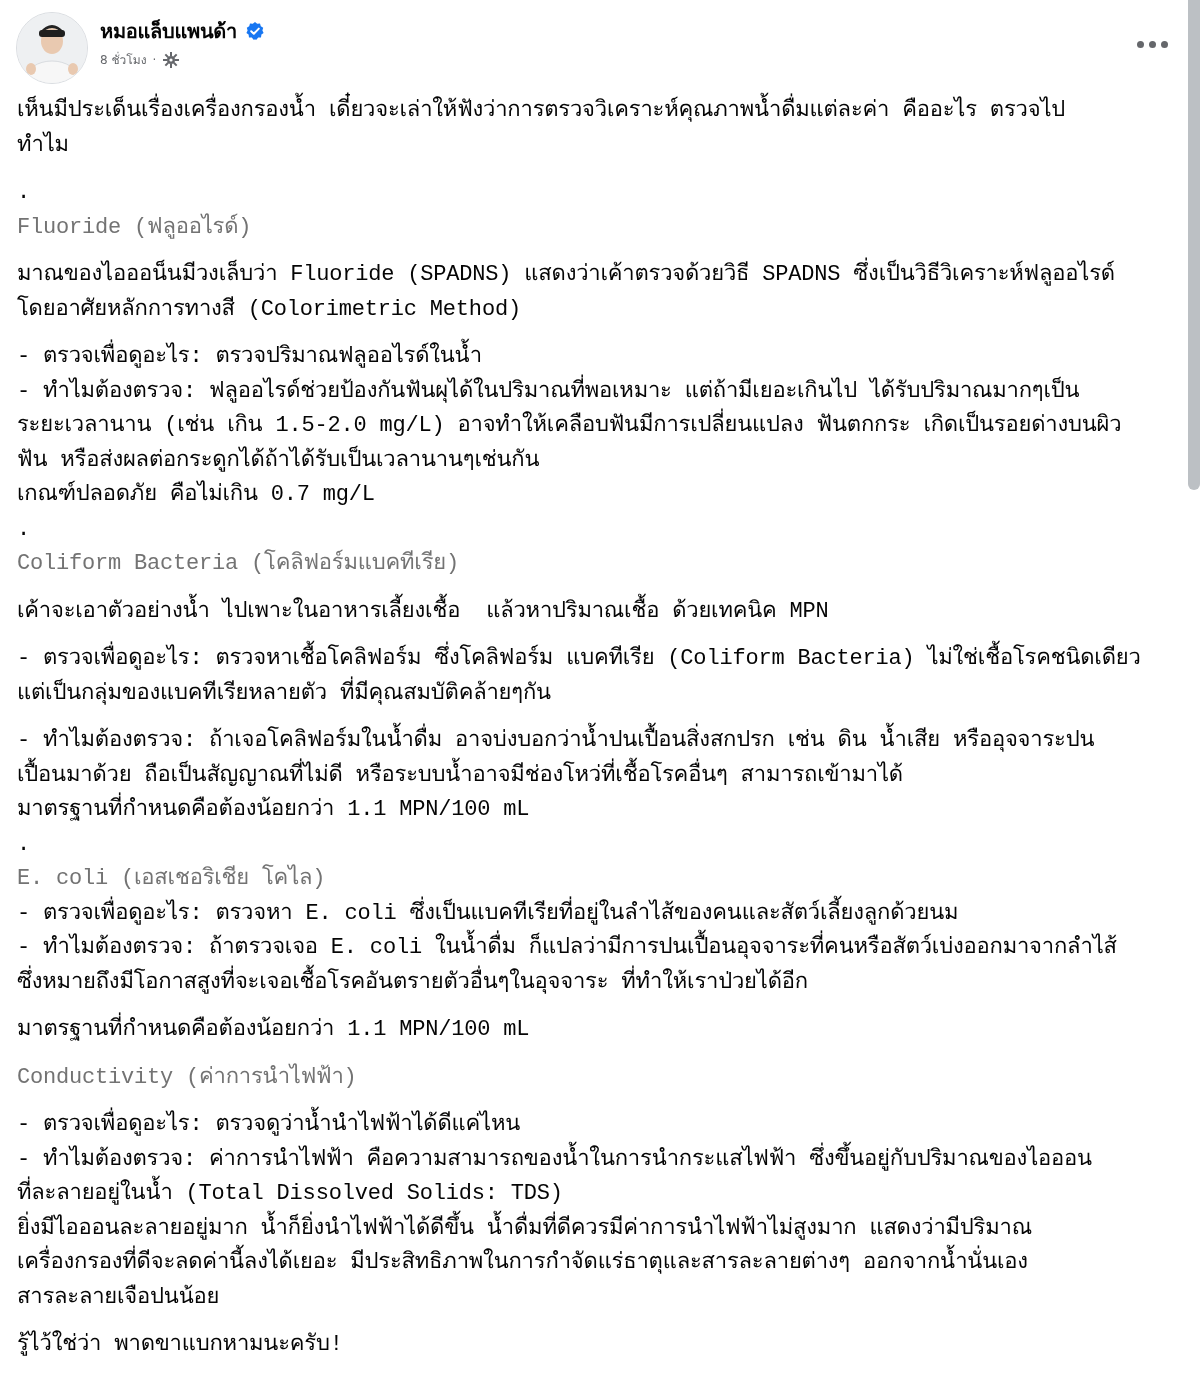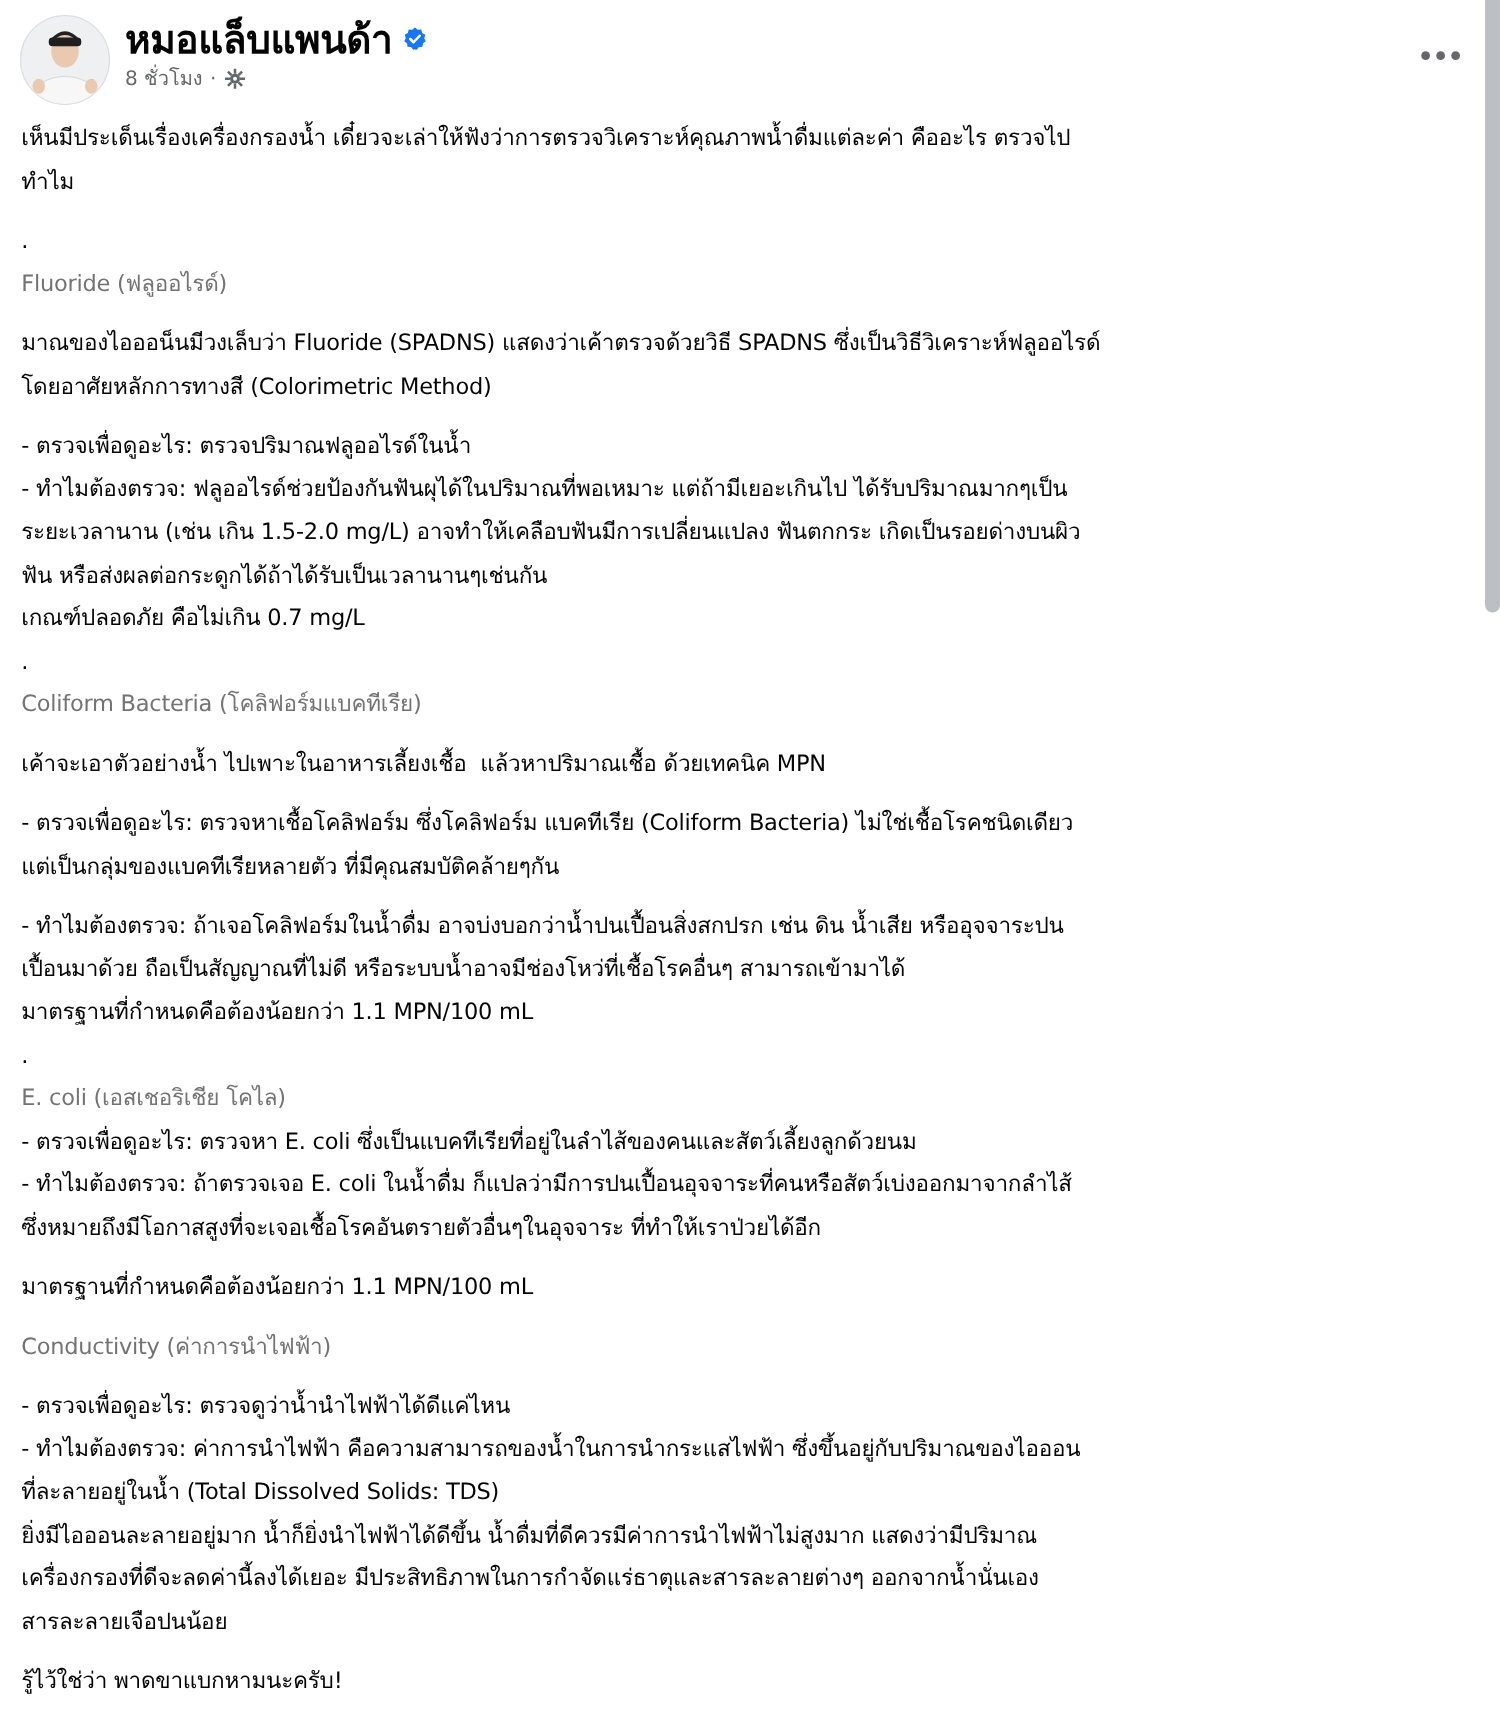--- a/index.html
+++ b/index.html
@@ -46,36 +46,36 @@
       left: 84px;
       top: 2px;
     }
     .author-line {
       display: flex;
       align-items: center;
       gap: 8px;
       height: 34px;
     }
     .author-name {
-      font-size: 31px;
+      font-size: 20px;
       font-weight: bold;
       color: #050505;
       letter-spacing: -0.3px;
     }
     .verified-icon {
       width: 20px;
       height: 20px;
       display: inline-block;
     }
     .meta-line {
       display: flex;
       align-items: center;
       gap: 6px;
       margin-top: 2px;
-      font-size: 16px;
+      font-size: 12px;
       color: #65676b;
     }
     .globe-icon {
       width: 18px;
       height: 18px;
       display: inline-block;
     }
     .more-button {
       position: absolute;
       right: 4px;
@@ -93,24 +93,25 @@
       height: 7px;
       border-radius: 50%;
       background: #65676b;
       display: inline-block;
     }
     .post-body {
       position: absolute;
       left: 17px;
       top: 94px;
       width: 1165px;
-      font-size: 18px;
+      font-size: 22px;
       line-height: 34.5px;
       color: #050505;
       letter-spacing: -0.2px;
+      font-family: Liberation Mono, monospace;
     }
     .post-body p {
       margin: 0;
       white-space: pre-wrap;
     }
     .gap-sm { height: 13px; }
     .heading { color: #737373; }
     .scrollbar-track {
       position: absolute;
       right: 0;

